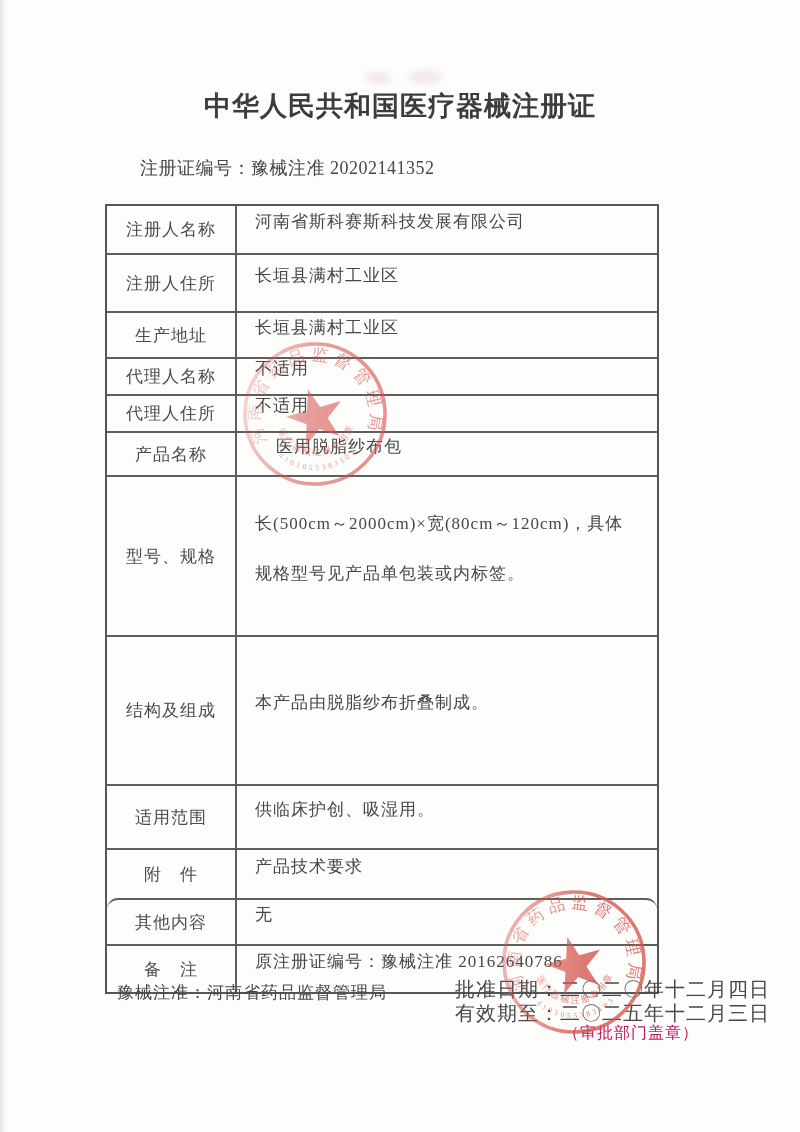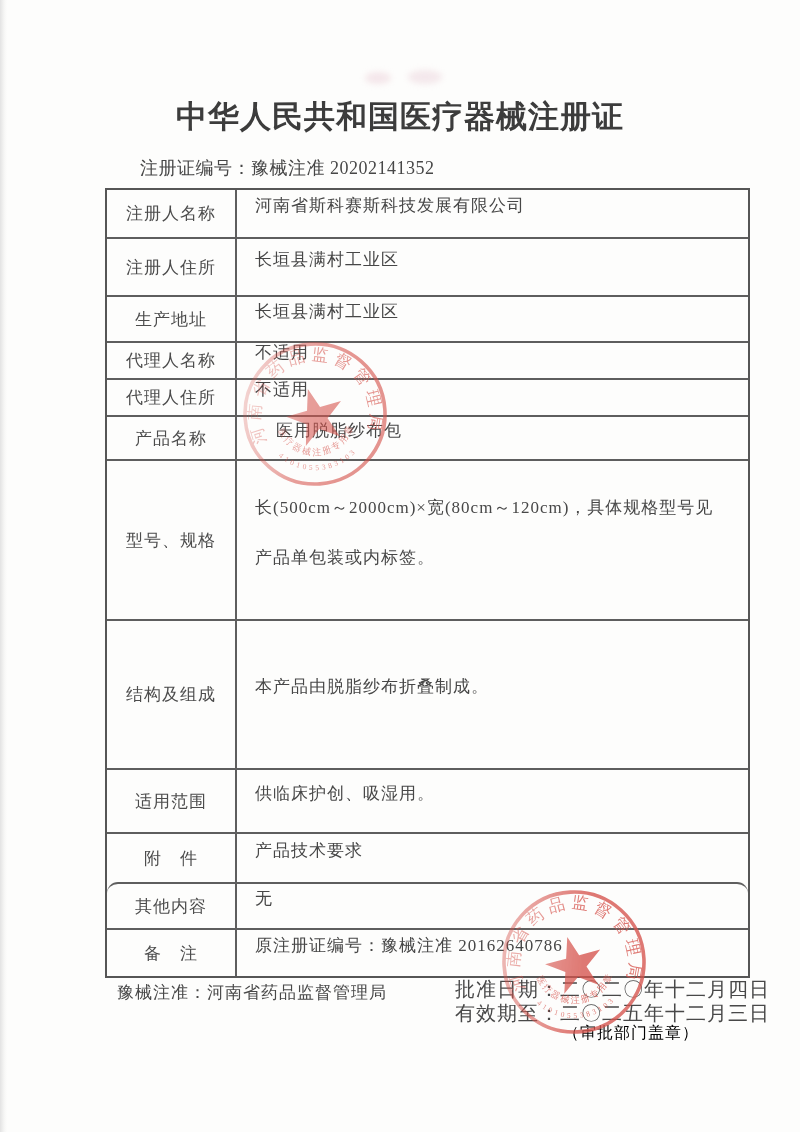--- a/index.html
+++ b/index.html
@@ -21,39 +21,39 @@
     background: linear-gradient(to right, #e3e3e3, #f6f6f5 60%, rgba(255,255,255,0));
   }
   .smudge {
     position: absolute; border-radius: 50%; filter: blur(3px);
   }
   .smudge.a { left: 365px; top: 72px; width: 26px; height: 12px; background: rgba(230,190,200,0.35); }
   .smudge.b { left: 408px; top: 70px; width: 34px; height: 14px; background: rgba(225,185,200,0.30); }
 
   .cert-title {
     position: absolute;
-    left: 0; top: 96px; width: 100%;
+    left: 0; top: 88px; width: 100%;
     text-align: center;
-    font-size: 31px;
+    font-size: 27px;
     font-weight: bold;
     color: #3c3c3c;
     letter-spacing: 1px;
   }
   .reg-line {
     position: absolute;
     left: 140px; top: 156px;
     font-size: 18px;
     color: #474747;
     letter-spacing: 0.5px;
   }
 
   .cert-table {
     position: absolute;
-    left: 105px; top: 188px;
-    width: 645px;
+    left: 105px; top: 204px;
+    width: 554px;
     border: 2px solid #565656;
   }
   .t-row { display: flex; border-top: 2px solid #5e5e5e; }
   .t-row:first-child { border-top: none; }
   .t-row:nth-child(1)  { height: 47px; }
   .t-row:nth-child(2)  { height: 58px; }
   .t-row:nth-child(3)  { height: 46px; }
   .t-row:nth-child(4)  { height: 37px; }
   .t-row:nth-child(5)  { height: 37px; }
   .t-row:nth-child(6)  { height: 44px; gap: 21px; }
@@ -91,21 +91,21 @@
   .footer-left {
     position: absolute; left: 117px; top: 981px;
     font-size: 17px; color: #484848; letter-spacing: 1px;
   }
   .footer-dates {
     position: absolute; left: 455px; top: 977px;
     font-size: 20px; color: #484848; letter-spacing: 1px; line-height: 24px;
   }
   .footer-seal-note {
     position: absolute; left: 563px; top: 1023px;
-    font-size: 16px; color: #000000; letter-spacing: 1px;
+    font-size: 16px; color: #be185d; letter-spacing: 1px;
   }
 
   .seal {
     position: absolute;
     width: 160px; height: 160px;
     pointer-events: none;
   }
   .seal-1 {
     left: 235px; top: 334px;
     opacity: 0.62;

